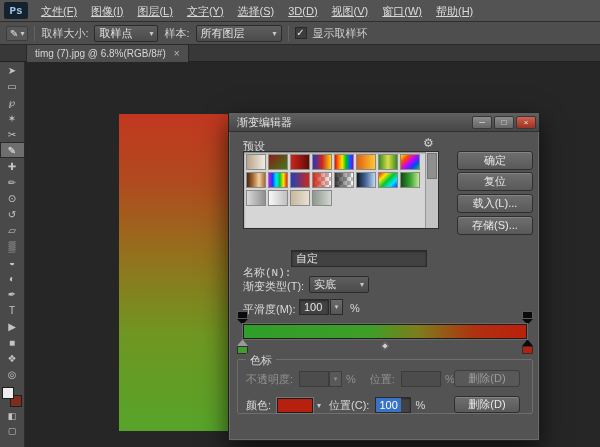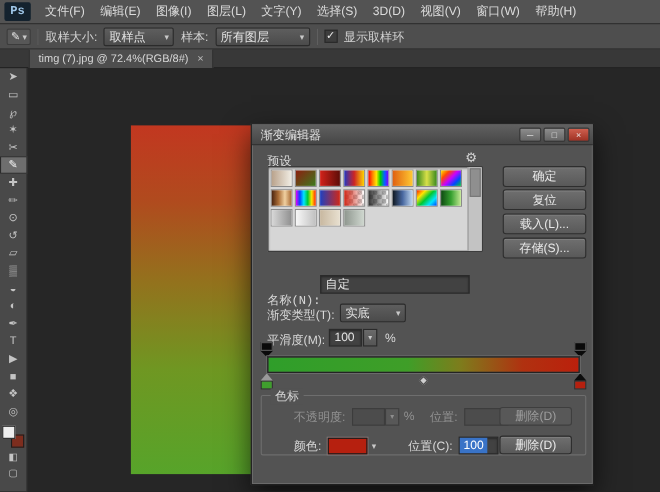--- a/index.html
+++ b/index.html
@@ -92,39 +92,38 @@
   .cstop::before{content:"";position:absolute;left:-1px;bottom:7px;border-left:5px solid transparent;border-right:5px solid transparent;border-bottom:6px solid #9a9a9a;width:1px;}
   .cstop.sel::before{border-bottom-color:#0c0c0c;}
   .cstop.left{left:8px}.cstop.right{left:293px}
   .midpoint{position:absolute;left:153px;top:230px;width:6px;height:6px;background:#cfcfcf;border:1px solid #4a4a4a;transform:rotate(45deg);}
 
   .group{position:absolute;left:8px;top:246px;width:296px;height:55px;border:1px solid #6e6e6e;border-radius:2px;}
   .group-label{position:absolute;left:8px;top:-7px;background:#535353;padding:0 4px;}
   .grow{position:absolute;left:0;right:0;display:flex;align-items:center;}
   .r1{top:10px;height:18px;}
   .r2{top:36px;height:18px;}
-  .ml12{margin-left:29px}.ml6{margin-left:6px}.ml4{margin-left:4px}.ml14{margin-left:14px}
+  .ml12{margin-left:8px}.ml6{margin-left:6px}.ml4{margin-left:4px}.ml14{margin-left:14px}
   .opfield{width:30px;height:16px;}
   .posfield{width:40px;height:16px;}
   .r1spin{width:13px;height:16px;}
   .colorswatch{width:36px;height:15px;border:1px solid #1c1c1c;box-shadow:0 0 0 1px #777;margin-left:6px;}
   .posfield2{width:36px;height:16px;padding:0;margin-left:6px;}
   .selhl{background:#3973c7;color:#fff;padding:1px 3px;line-height:12px;}
   .btn-del{position:absolute;right:12px;top:0;width:66px;height:17px;}
 </style>
 </head>
 <body>
 
 <div class="app">
 
   <header class="menubar">
     <div class="ps-logo">Ps</div>
-    <nav class="menu-items" style="display:flex;">
+    <nav class="menu-items" style="display:flex;text-decoration:underline;">
         <span class="menu-item">文件(F)</span>
-        <span class="menu-item">编辑(E)</span>
         <span class="menu-item">图像(I)</span>
         <span class="menu-item">图层(L)</span>
         <span class="menu-item">文字(Y)</span>
         <span class="menu-item">选择(S)</span>
         <span class="menu-item">3D(D)</span>
         <span class="menu-item">视图(V)</span>
         <span class="menu-item">窗口(W)</span>
         <span class="menu-item">帮助(H)</span>
       </nav>
   </header>
@@ -147,21 +146,21 @@
     </div>
     <div class="vsep"></div>
     <div class="checkbox">
       <span class="check">✓</span>
     </div>
     <span class="opt-label">显示取样环</span>
   </div>
 
   <div class="tabbar">
     <div class="doc-tab">
-      <span class="tab-title">timg (7).jpg @ 72.4%(RGB/8#)</span>
+      <span class="tab-title">timg (7).jpg @ 6.8%(RGB/8#)</span>
       <span class="tab-close">×</span>
     </div>
   </div>
 
   <div class="toolbar">
     <div class="tools">
         <div class="tool">➤</div>
         <div class="tool">▭</div>
         <div class="tool">℘</div>
         <div class="tool">✶</div>

